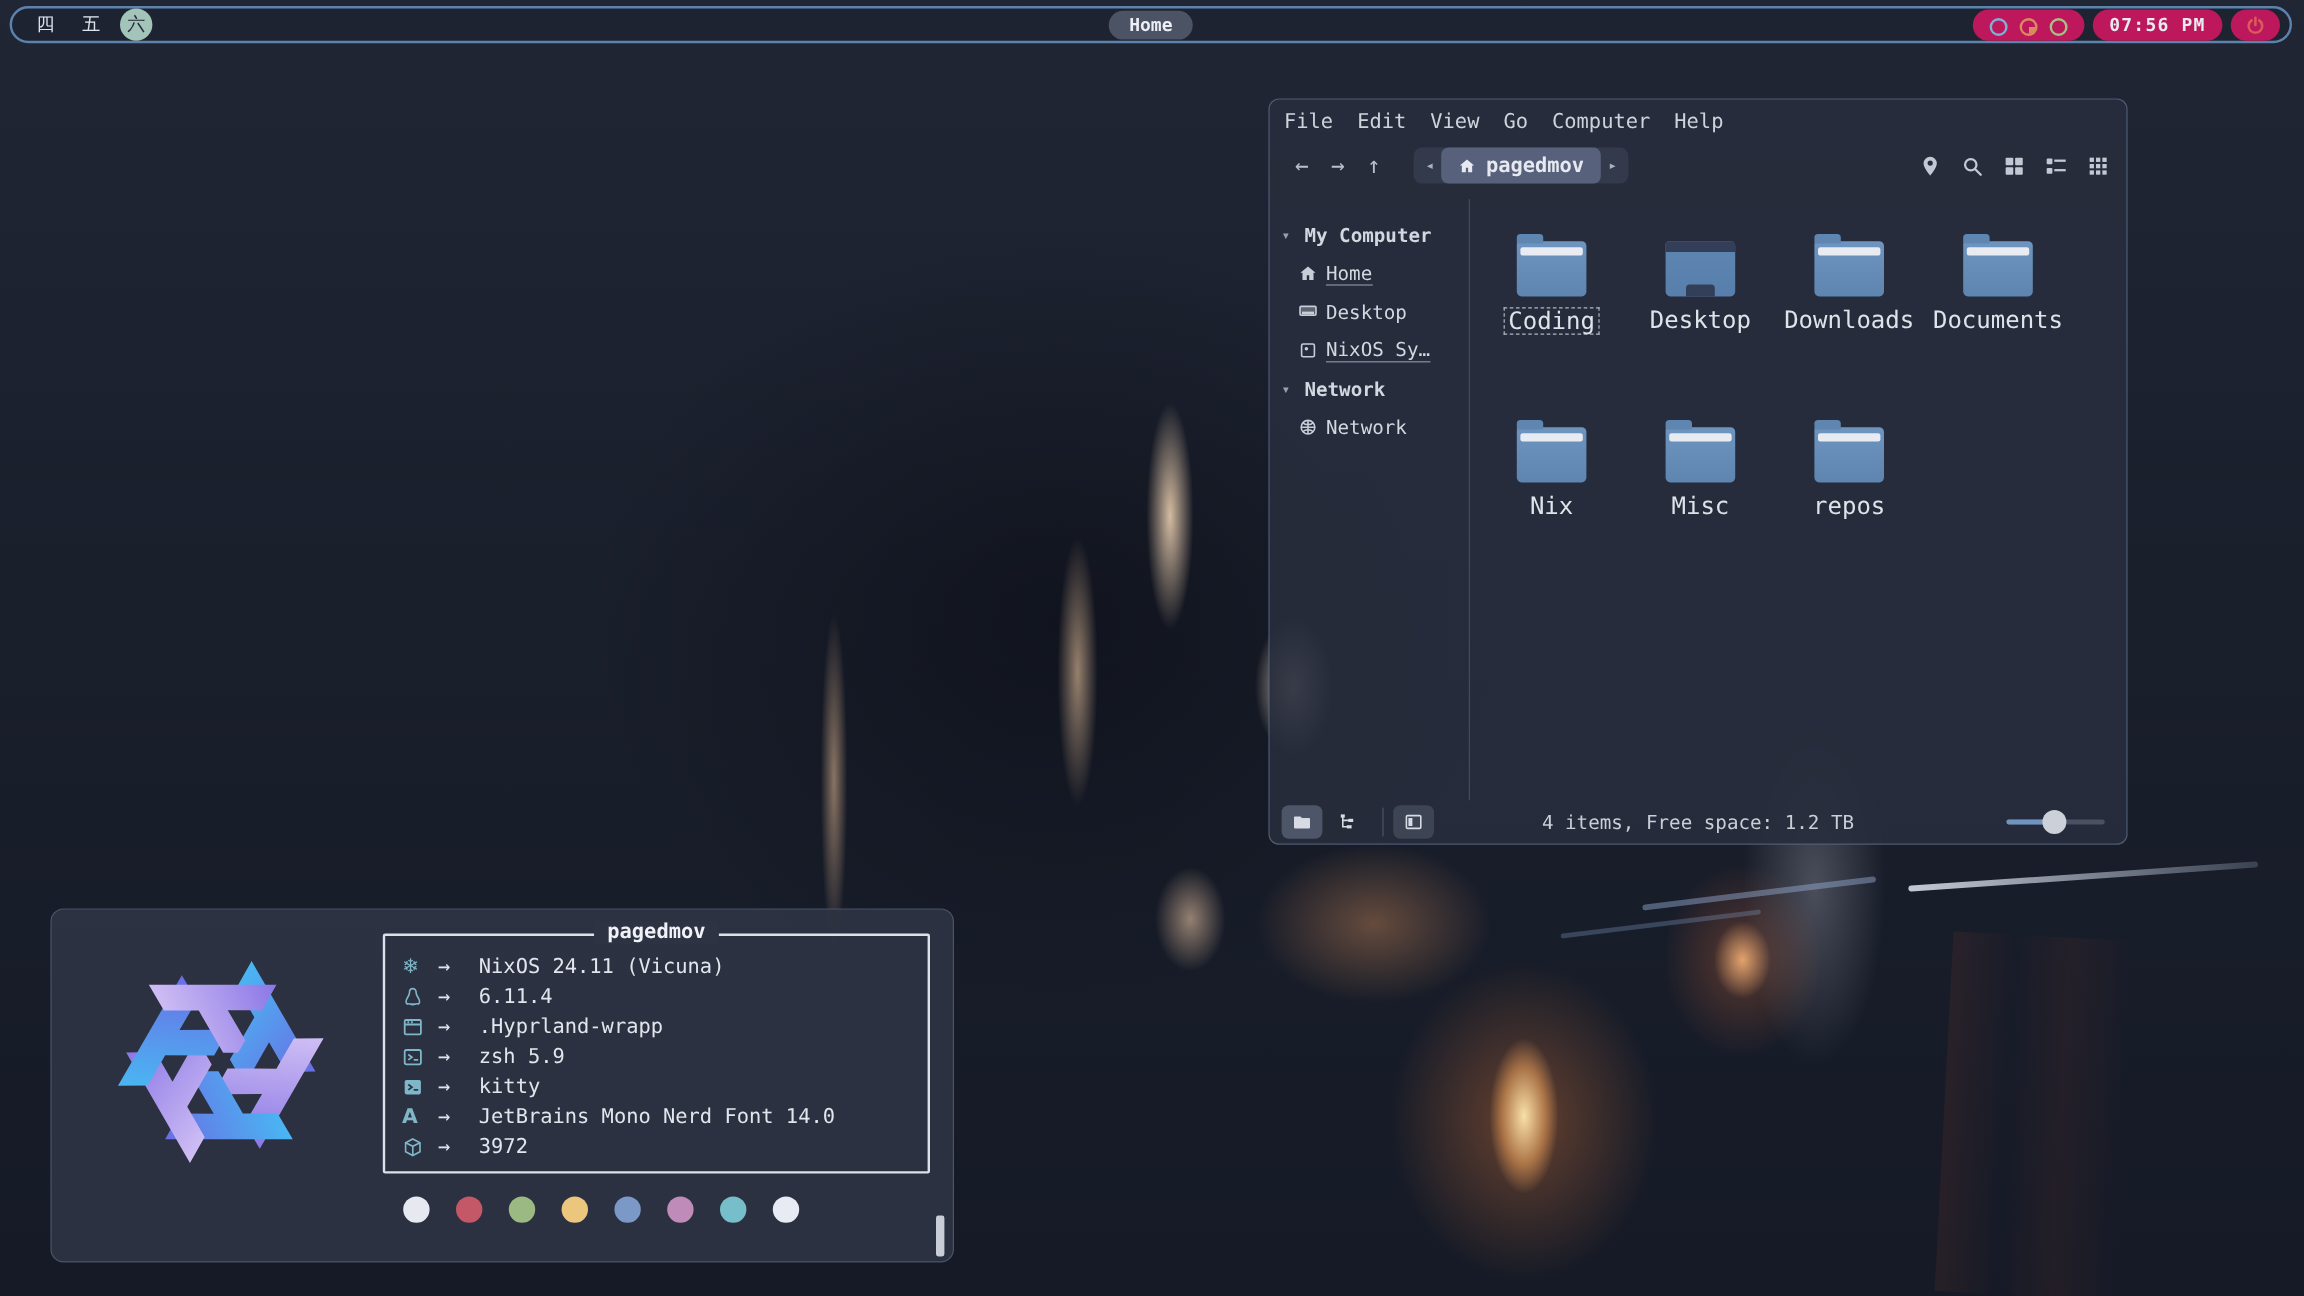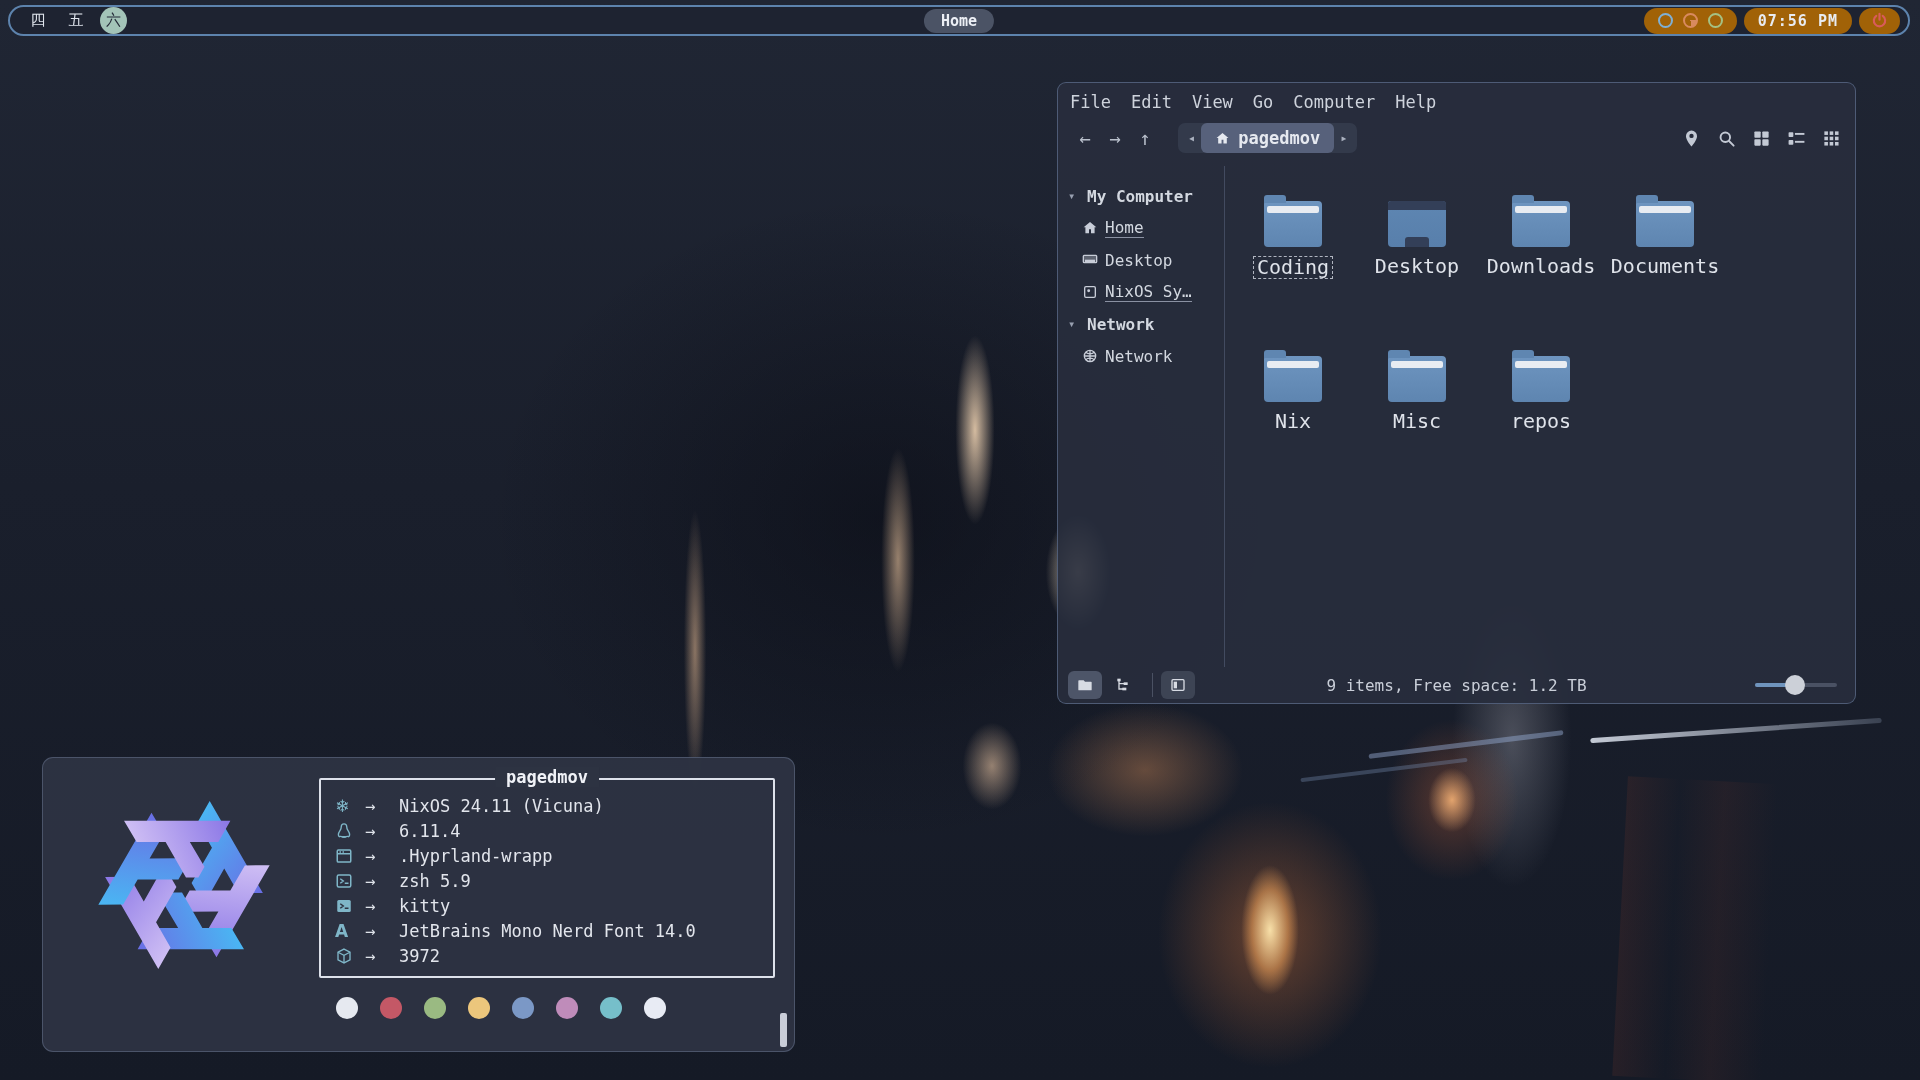--- a/index.html
+++ b/index.html
@@ -45,32 +45,32 @@
     display:flex;align-items:center;box-sizing:border-box;
   }
   #workspaces{display:flex;align-items:center;gap:10px;margin-left:14px;}
   .ws{width:28px;height:24px;display:flex;align-items:center;justify-content:center;
       color:#dfe4ec;font-size:15px;cursor:default;}
   .ws.active{background:#a3c4b8;color:#242a38;border-radius:50%;width:27px;height:27px;}
   #bar-title{left:50%;top:50%;transform:translate(-50%,-50%);
     background:#4b5365;border-radius:13px;padding:3px 17px;color:#eceff5;
     font-size:15px;font-weight:bold;}
   #bar-right{right:8px;top:50%;transform:translateY(-50%);display:flex;align-items:center;gap:7px;}
-  .bar-pill{background:#a16207;border-radius:13px;display:flex;align-items:center;gap:10px;
+  .bar-pill{background:#be185d;border-radius:13px;display:flex;align-items:flex-end;gap:10px;
     padding:4px 14px;height:18px;}
   .tray-circle{width:15px;height:15px;border-radius:50%;box-sizing:border-box;}
   #tray-blue{border:2px solid #7fb0d5;}
   #tray-orange{border:2px solid #d98a5f;background:conic-gradient(from 90deg,#d98a5f 0 90deg,rgba(0,0,0,0) 90deg 360deg);}
   #tray-green{border:2px solid #a5c183;}
   #clock{color:#e8ebf1;font-size:15px;font-weight:bold;letter-spacing:1px;}
   #power-pill{padding:4px 12px;}
 
   
   #fm{
-    left:1057px;top:82px;width:799px;height:622px;border-radius:9px;
+    left:1057px;top:82px;width:716px;height:622px;border-radius:9px;
     background:rgba(40,46,61,.90);border:1px solid rgba(112,132,168,.55);
     box-sizing:border-box;color:#ced3dc;
   }
   #fm-menubar{display:flex;gap:20px;padding:9px 0 6px 12px;font-size:17px;}
   .menu-item{cursor:default;}
   #fm-toolbar{display:flex;align-items:center;height:40px;padding:0 14px 2px 12px;}
   .nav-arrow{font-size:19px;color:#b8bfcb;width:30px;text-align:center;}
   #pathbar{display:flex;align-items:center;background:#333a4b;border-radius:7px;
     height:30px;margin-left:18px;padding:0 4px;}
   .crumb-arrow{font-size:12px;color:#aab1bf;padding:0 6px;}
@@ -357,21 +357,21 @@
           <rect x="11" y="16" width="6" height="4" fill="currentColor" stroke="none"></rect>
         </svg>
     </div>
     <div id="status-divider"></div>
     <div class="status-btn dim">
       <svg viewBox="0 0 24 24" fill="none" stroke="currentColor" stroke-width="2">
           <rect x="3" y="4" width="18" height="16" rx="1.5"></rect>
           <rect x="5.5" y="7" width="5" height="10" fill="currentColor" stroke="none"></rect>
         </svg>
     </div>
-    <span id="status-text">9 items, Free space: 1.2 TB</span>
+    <span id="status-text">4 items, Free space: 1.2 TB</span>
     <div id="zoom-slider">
       <div id="zoom-track"></div>
       <div id="zoom-fill"></div>
       <div id="zoom-thumb"></div>
     </div>
   </div>
 </div>
 
 <div id="terminal" class="abs">
   <div id="nix-logo">

